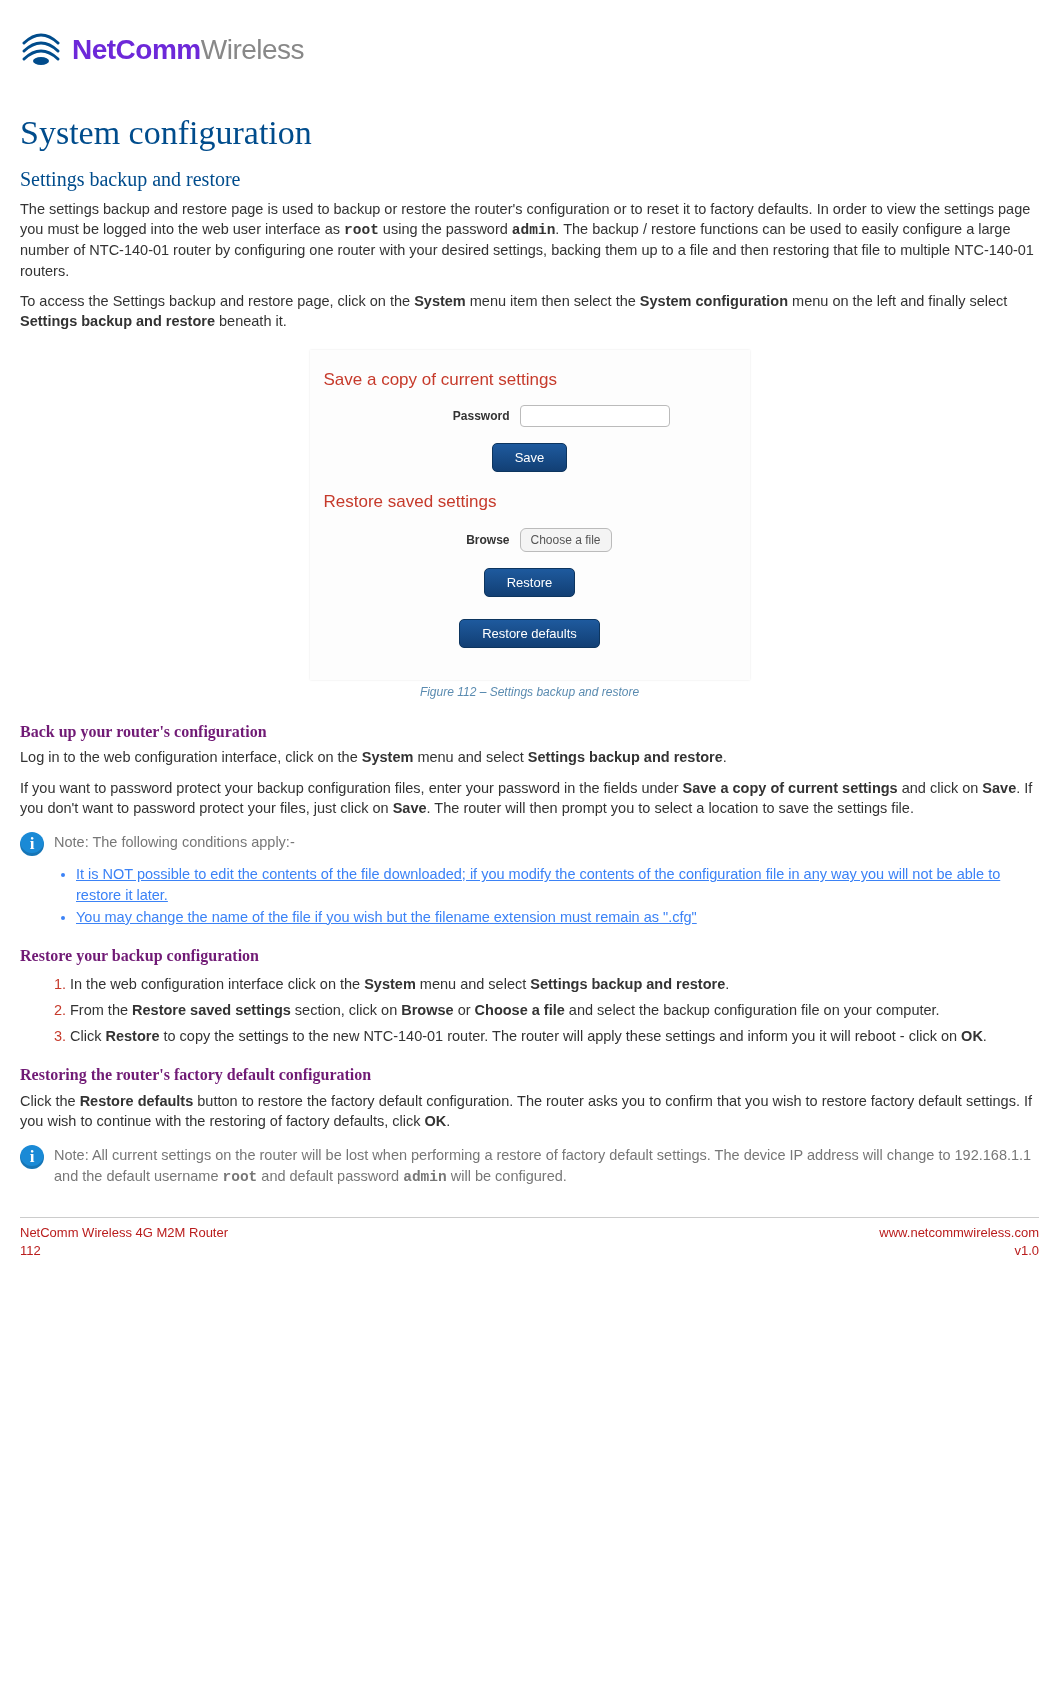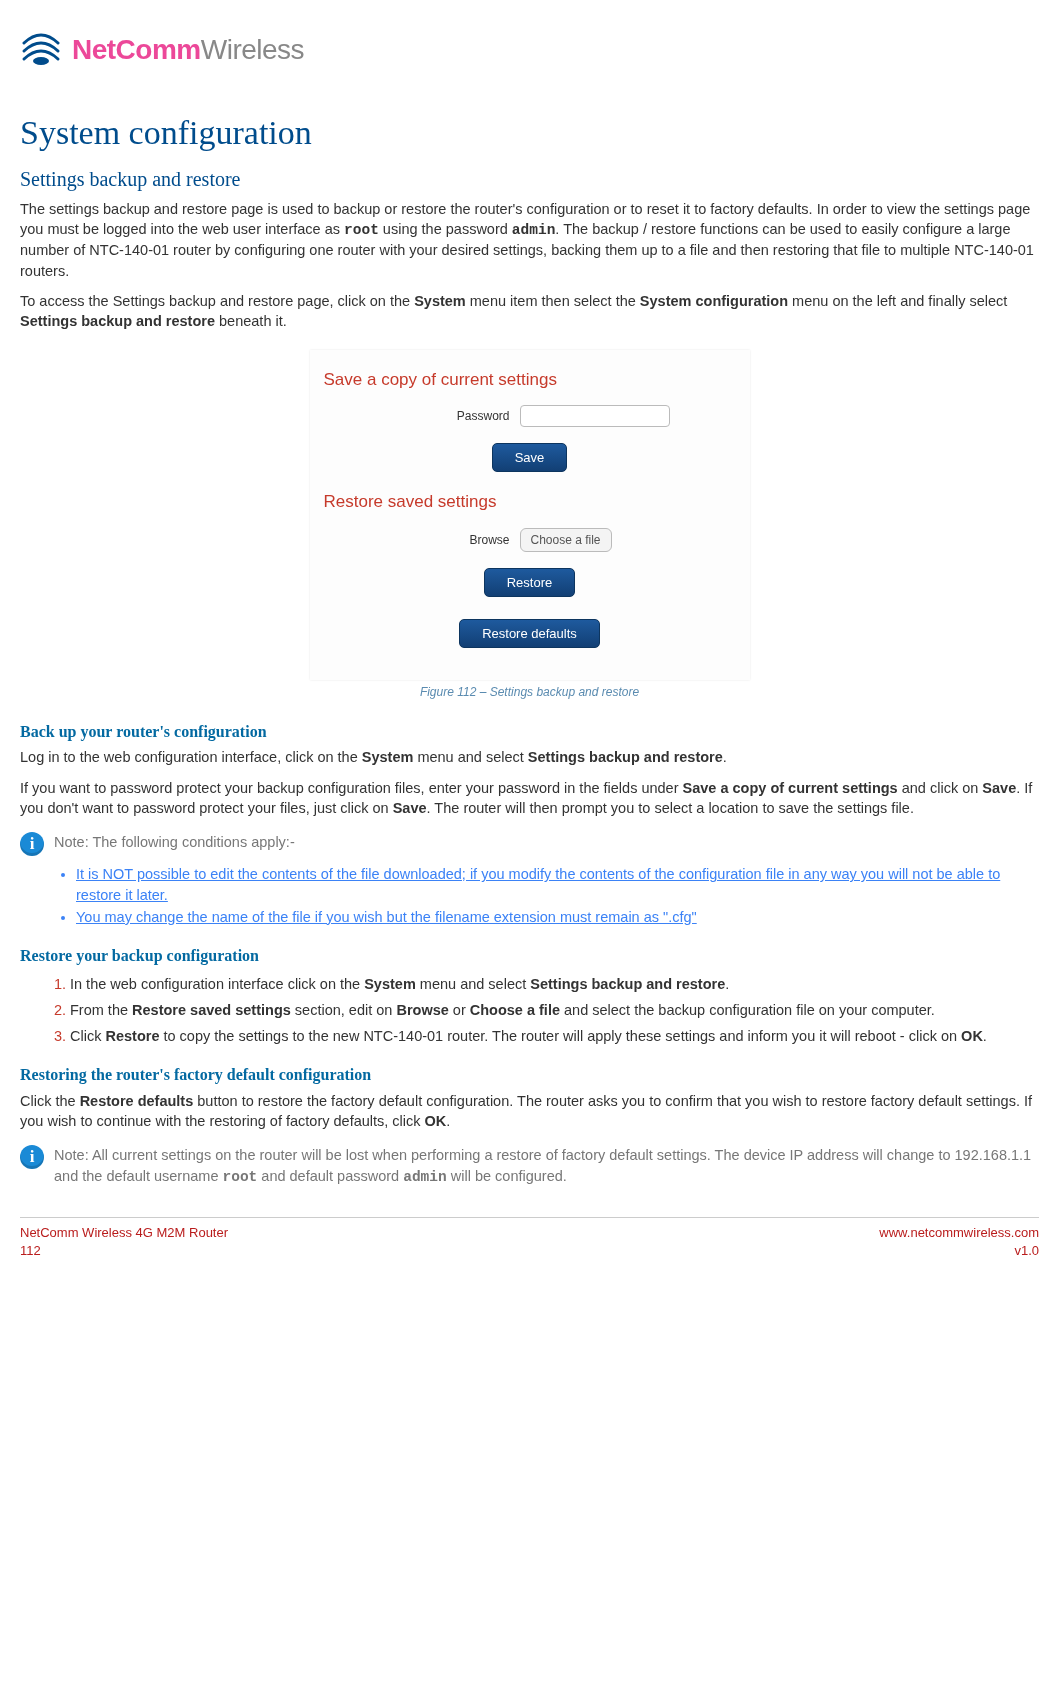--- a/index.html
+++ b/index.html
@@ -13,38 +13,38 @@
       line-height: 1.4;
     }
     .logo-row {
       display: flex;
       align-items: center;
       gap: 10px;
       margin-bottom: 40px;
     }
     .logo-icon svg { display: block; }
     .logo-text { font-size: 28px; letter-spacing: -0.5px; }
-    .logo-bold { font-weight: bold; color: #ec4899; }
+    .logo-bold { font-weight: bold; color: #6d28d9; }
     .logo-light { font-weight: 300; color: #888; }
     h1.page-title {
       font-family: Georgia, 'Times New Roman', serif;
       font-weight: 300;
       color: #004c8c;
       font-size: 34px;
       margin: 0 0 8px 0;
     }
     h2.section-heading {
       font-family: Georgia, 'Times New Roman', serif;
       font-weight: 300;
       color: #004c8c;
       font-size: 20px;
       margin: 0 0 6px 0;
     }
     h3.subheading {
-      color: #0369a1;
+      color: #701a75;
       font-weight: 600;
       font-family: Georgia, 'Times New Roman', serif;
       font-size: 16px;
       margin: 18px 0 4px 0;
     }
     p { margin: 4px 0 10px 0; }
     .mono { font-family: 'Courier New', monospace; font-weight: bold; }
     .bold { font-weight: bold; }
     .screenshot-container {
       display: flex;
@@ -67,21 +67,21 @@
     .ss-row {
       display: flex;
       align-items: center;
       justify-content: flex-start;
       margin: 8px 0;
     }
     .ss-label {
       width: 200px;
       text-align: right;
       font-size: 12px;
-      font-weight: normal;
+      font-weight: bold;
       color: #333;
       padding-right: 10px;
     }
     .ss-input {
       width: 150px;
       height: 22px;
       border: 1px solid #bbb;
       border-radius: 4px;
       background: #fff;
       box-sizing: border-box;
@@ -222,21 +222,21 @@
   <li>It is NOT possible to edit the contents of the file downloaded; if you modify the contents of the configuration file in any way you will not be able to restore it later.</li>
   <li>You may change the name of the file if you wish but the filename extension must remain as ".cfg"</li>
 </ul>
 
 <h3 class="subheading">Restore your backup configuration</h3>
 <ol class="steps">
   <li>
     <span>In the web configuration interface click on the </span><span class="bold">System</span><span> menu and select </span><span class="bold">Settings backup and restore</span><span>.</span>
   </li>
   <li>
-    <span>From the </span><span class="bold">Restore saved settings</span><span> section, edit on </span><span class="bold">Browse</span><span> or </span><span class="bold">Choose a file</span><span> and select the backup configuration file on your computer.</span>
+    <span>From the </span><span class="bold">Restore saved settings</span><span> section, click on </span><span class="bold">Browse</span><span> or </span><span class="bold">Choose a file</span><span> and select the backup configuration file on your computer.</span>
   </li>
   <li>
     <span>Click </span><span class="bold">Restore</span><span> to copy the settings to the new NTC-140-01 router. The router will apply these settings and inform you it will reboot - click on </span><span class="bold">OK</span><span>.</span>
   </li>
 </ol>
 
 <h3 class="subheading">Restoring the router's factory default configuration</h3>
 <p>
   <span>Click the </span><span class="bold">Restore defaults</span><span> button to restore the factory default configuration. The router asks you to confirm that you wish to restore factory default settings. If you wish to continue with the restoring of factory defaults, click </span><span class="bold">OK</span><span>.</span>
 </p>

